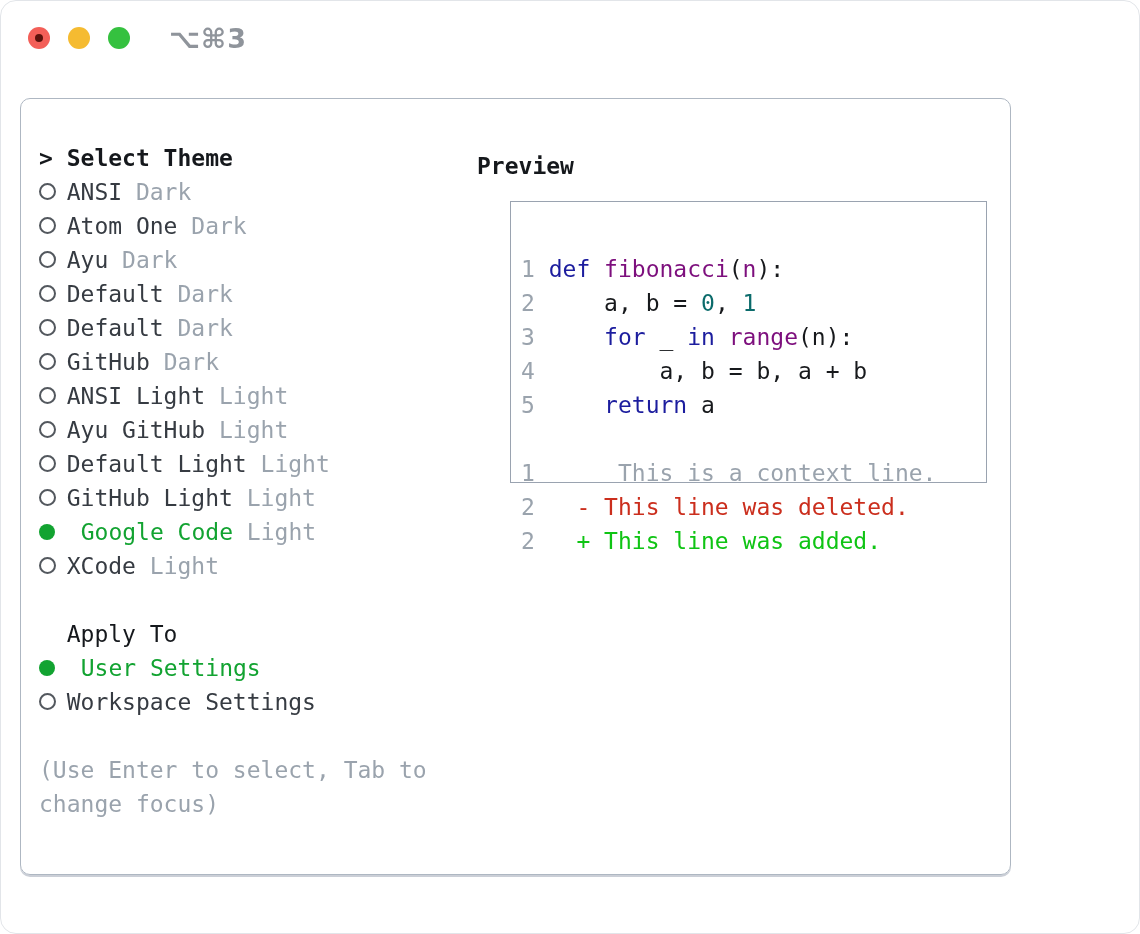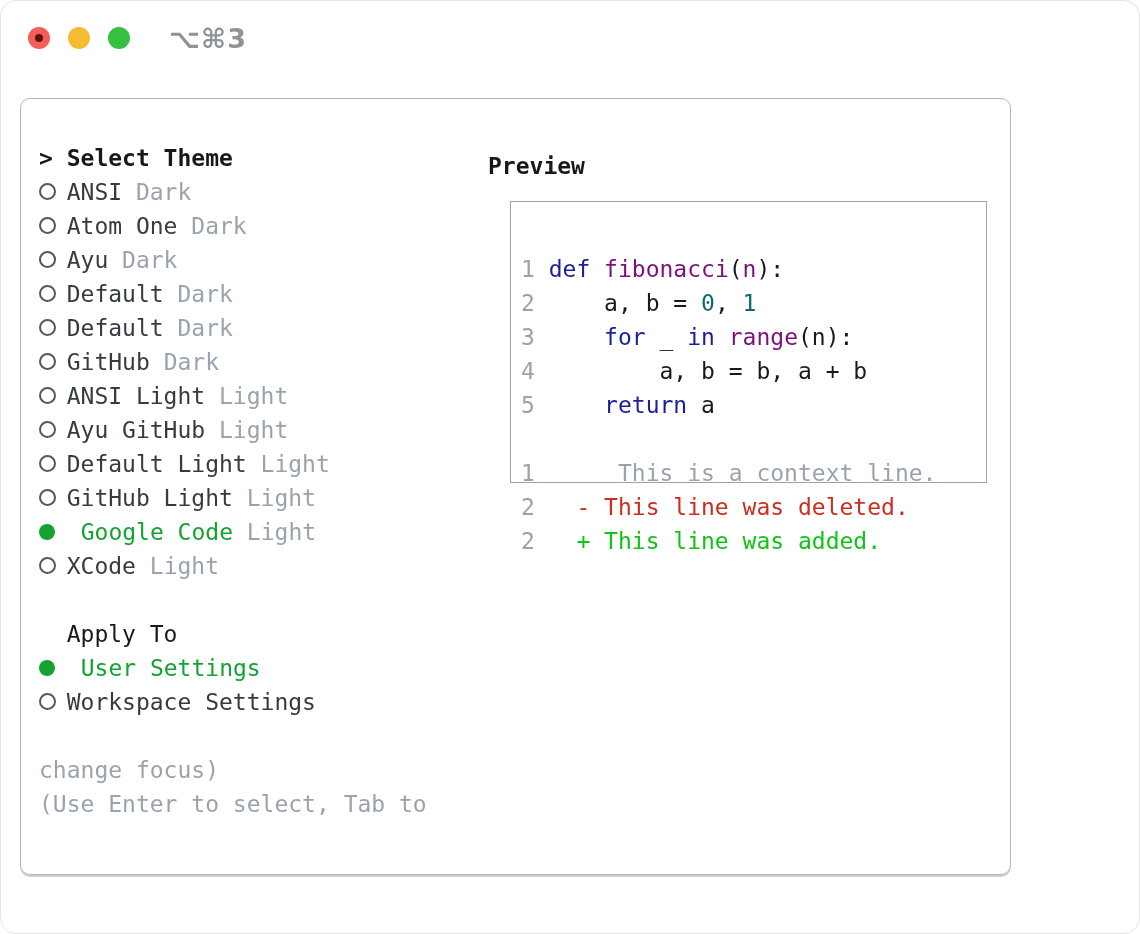--- a/index.html
+++ b/index.html
@@ -23,21 +23,21 @@
   .hd{font-weight:bold;color:#15181c;}
   .ring{display:inline-block;width:13px;height:13px;border:2px solid #53585e;border-radius:50%;vertical-align:middle;margin-top:-4px;}
   .ring.sel{width:16px;height:16px;border:none;background:#12a331;}
   .iname{color:#363b42;text-align:center;}
   .iname.sel{color:#12a331;margin-left:14px;}
   .ivar{color:#9aa3ad;}
   .subhd{color:#15181c;}
   .hint{color:#9aa3ad;}
 
   
-  .preview-title{position:absolute;left:487px;top:148px;height:34px;line-height:34px;font-size:23px;font-weight:bold;color:#15181c;white-space:pre;}
+  .preview-title{position:absolute;left:476px;top:148px;height:34px;line-height:34px;font-size:23px;font-weight:bold;color:#15181c;white-space:pre;}
   .preview-box{position:absolute;left:509px;top:200px;width:477px;height:282px;border:1.5px solid #9aa3b0;box-sizing:border-box;background:#ffffff;}
   .codewrap{position:absolute;left:10px;top:49.5px;right:0;font-size:23px;}
   .codeline{height:34px;line-height:34px;white-space:pre;}
   .seg-num{color:#9aa3ad;}
   .seg-kwd{color:#1c1d9e;}
   .seg-typ{color:#7d0f7d;}
   .seg-lit{color:#0b6b6b;}
   .seg-pln{color:#17191c;}
   .seg-ctx{color:#9aa3ad;}
   .seg-del{color:#cb2e1d;}
@@ -75,22 +75,22 @@
         <div class="row"><span class="marker"><span class="ring sel"></span></span><span class="iname sel">Google Code</span><span class="ivar"> Light</span></div>
         <div class="row"><span class="marker"><span class="ring"></span></span><span class="iname">XCode</span><span class="ivar"> Light</span></div>
       </div>
     <div class="row"> </div>
     <div class="row"><span class="marker"></span><span class="subhd">Apply To</span></div>
     <div id="apply-list">
         <div class="row"><span class="marker"><span class="ring sel"></span></span><span class="iname sel">User Settings</span></div>
         <div class="row"><span class="marker"><span class="ring"></span></span><span class="iname">Workspace Settings</span></div>
       </div>
     <div class="row"> </div>
+    <div class="row hint">(Use Enter to select, Tab to</div>
     <div class="row hint">change focus)</div>
-    <div class="row hint">(Use Enter to select, Tab to</div>
   </div>
 
   <div class="preview-title">Preview</div>
 
   <div class="preview-box">
     <div class="codewrap" id="codewrap">
         <div class="codeline"><span class="seg-num">1 </span><span class="seg-kwd">def</span><span class="seg-pln"> </span><span class="seg-typ">fibonacci</span><span class="seg-pln">(</span><span class="seg-typ">n</span><span class="seg-pln">):</span></div>
         <div class="codeline"><span class="seg-num">2 </span><span class="seg-pln">    a, b = </span><span class="seg-lit">0</span><span class="seg-pln">, </span><span class="seg-lit">1</span></div>
         <div class="codeline"><span class="seg-num">3 </span><span class="seg-pln">    </span><span class="seg-kwd">for</span><span class="seg-pln"> _ </span><span class="seg-kwd">in</span><span class="seg-pln"> </span><span class="seg-typ">range</span><span class="seg-pln">(n):</span></div>
         <div class="codeline"><span class="seg-num">4 </span><span class="seg-pln">        a, b = b, a + b</span></div>

